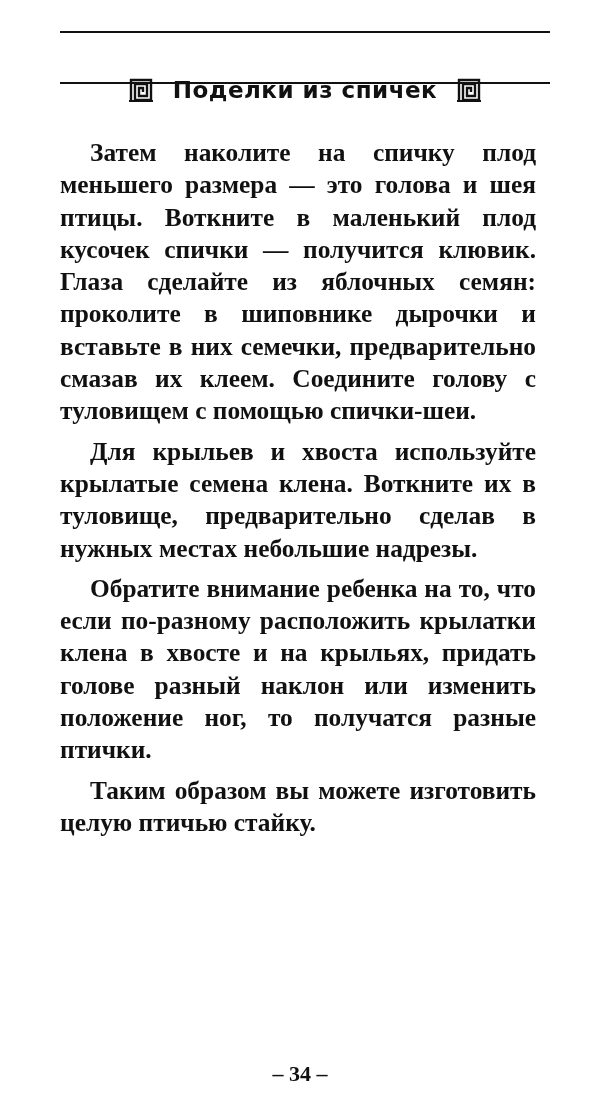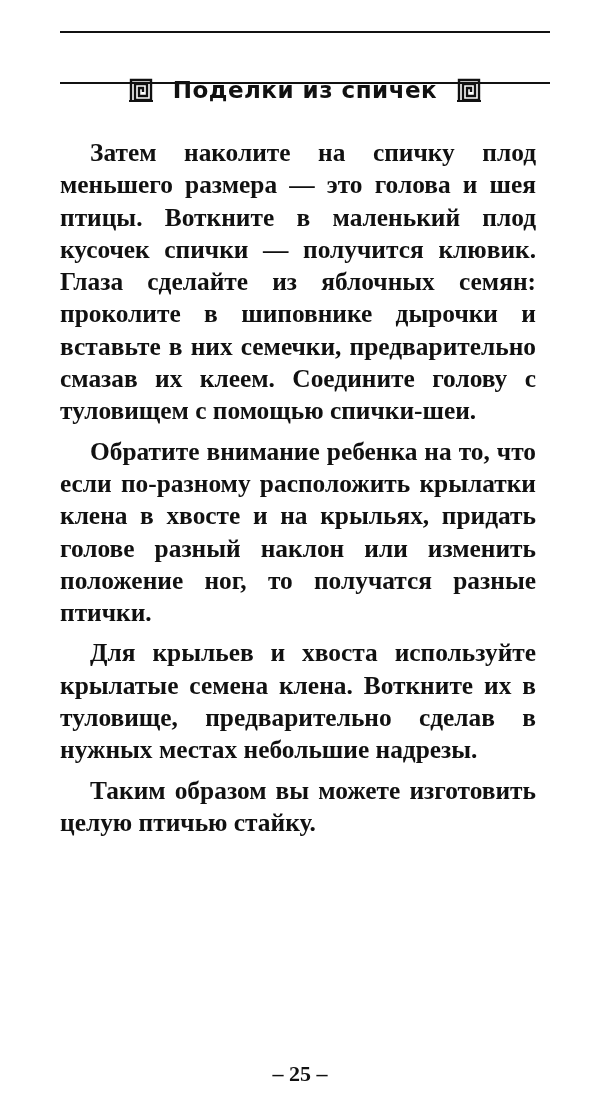--- a/index.html
+++ b/index.html
@@ -32,18 +32,18 @@
   <svg class="meander" viewBox="0 0 24 24">
     <path d="M2 22 V2 H22 V22 H6 V6 H18 V18 H10 V10 H14 V14" fill="none" stroke="#111" stroke-width="2.4"></path>
     <line x1="0" y1="23" x2="24" y2="23" stroke="#111" stroke-width="2"></line>
   </svg>
 </div>
 
 <div class="rule bottom"></div>
 
 <div class="body-text">
   <p class="para" lang="ru" style="hyphens:auto;">Затем наколите на спичку плод меньшего размера — это голова и шея птицы. Воткните в маленький плод кусочек спички — получится клювик. Глаза сделайте из яблочных семян: проколите в шиповнике дырочки и вставьте в них семечки, предварительно смазав их клеем. Соедините голову с туловищем с помощью спички-шеи.</p>
+  <p class="para" lang="ru" style="hyphens:auto;">Для крыльев и хвоста используйте крылатые семена клена. Воткните их в туловище, предварительно сделав в нужных местах небольшие надрезы.</p>
   <p class="para" lang="ru" style="hyphens:auto;">Обратите внимание ребенка на то, что если по-разному расположить крылатки клена в хвосте и на крыльях, придать голове разный наклон или изменить положение ног, то получатся разные птички.</p>
-  <p class="para" lang="ru" style="hyphens:auto;">Для крыльев и хвоста используйте крылатые семена клена. Воткните их в туловище, предварительно сделав в нужных местах небольшие надрезы.</p>
   <p class="para" lang="ru" style="hyphens:auto;">Таким образом вы можете изготовить целую птичью стайку.</p>
 </div>
 
-<div class="page-number">– 25 –</div>
+<div class="page-number">– 34 –</div>
 
 </body></html>

